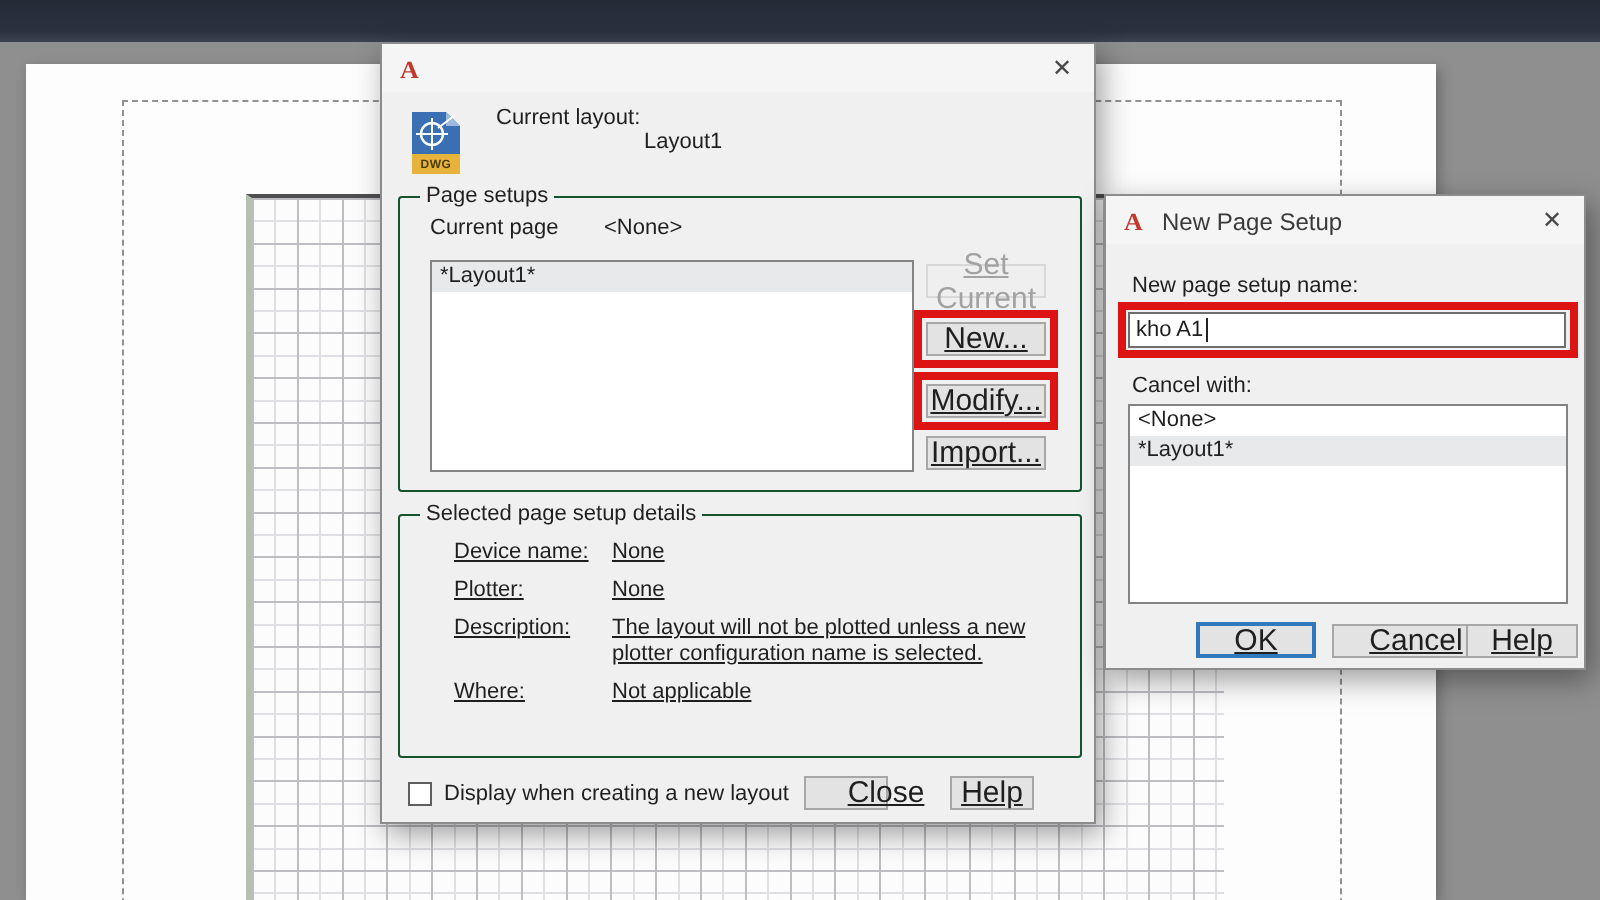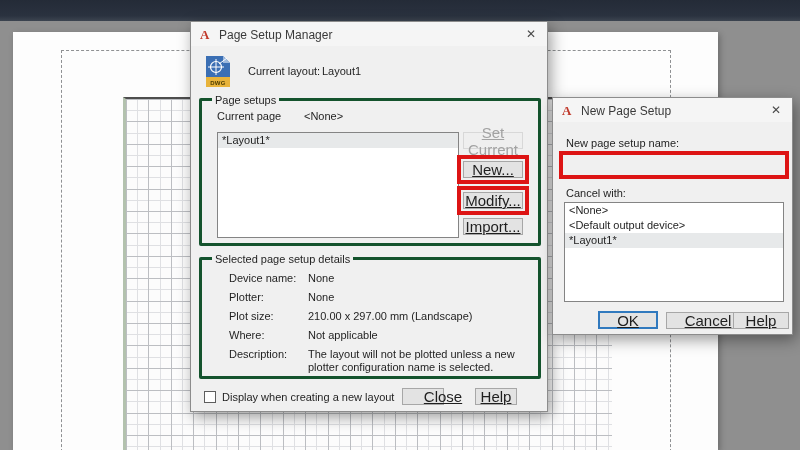--- a/index.html
+++ b/index.html
@@ -25,21 +25,21 @@
   
   .dlg{position:absolute;background:#f0f0f0;border:1px solid #8c8c8c;
        box-shadow:3px 5px 14px rgba(0,0,0,.38);font-size:11px;z-index:2;}
   .titlebar{position:absolute;left:0;top:0;right:0;height:24px;background:#f5f5f5;}
   .alogo{position:absolute;left:9px;top:5px;font-size:13px;font-weight:bold;
          color:#c0392b;font-family:"Liberation Serif",serif;transform:scaleY(.95);}
   .dlgtitle{position:absolute;left:28px;top:6px;font-size:12px;color:#3a3a3a;}
   .xbtn{position:absolute;right:11px;top:5px;font-size:12px;color:#4a4a4a;cursor:pointer;}
   
   .lbl{position:absolute;white-space:nowrap;line-height:14px;}
-  .group{position:absolute;border:3px solid #14532d;border-radius:2px;}
+  .group{position:absolute;border:1px solid #14532d;border-radius:2px;}
   .group-label{position:absolute;left:10px;top:-7px;background:#f0f0f0;
                padding:0 3px;line-height:13px;white-space:nowrap;}
   .listbox{position:absolute;background:#fff;border:1px solid #848484;overflow:hidden;}
   .listrow{height:15px;line-height:15px;padding-left:4px;white-space:nowrap;}
   .listrow.sel{background:#e7e9ea;}
   .btn{position:absolute;height:17px;background:#e3e3e3;border:1px solid #a7a7a7;
        font-family:"Liberation Sans",sans-serif;font-size:15px;color:#1f1f1f;
        display:flex;align-items:center;justify-content:center;cursor:pointer;padding:0;text-decoration:underline;}
   .btn.disabled{background:#efefef;border-color:#d8d8d8;color:#a2a2a2;cursor:default;}
   .btn.focused{border:2px solid #3079be;}
@@ -67,103 +67,101 @@
 
   <div class="paper">
     <div class="margin-dashed"></div>
     <div class="grid"></div>
   </div>
 
   <div class="dlg" style="left:190px;top:21px;width:358px;height:391px;">
 
     <div class="titlebar">
       <span class="alogo">A</span>
-      <span class="dlgtitle">Page Setup Manager</span>
       <span class="xbtn">✕</span>
     </div>
 
     <span class="dwgicon" style="left:15px;top:34px;">
       <svg width="24" height="31" viewBox="0 0 24 31">
         <path d="M0 0 h17 l7 7 v24 h-24 z" fill="#3b6fb4"></path>
         <path d="M17 0 l7 7 h-7 z" fill="#9db9dd"></path>
         <rect x="0" y="21" width="24" height="10" fill="#e8b33a"></rect>
         <circle cx="10" cy="11" r="5.5" fill="none" stroke="#ffffff" stroke-width="1.2"></circle>
         <line x1="2" y1="11" x2="18" y2="11" stroke="#ffffff" stroke-width="1"></line>
         <line x1="10" y1="3" x2="10" y2="19" stroke="#ffffff" stroke-width="1"></line>
         <line x1="13" y1="8" x2="21" y2="2" stroke="#ffffff" stroke-width="1"></line>
       </svg>
       <span class="dwgtext">DWG</span>
     </span>
-    <span class="lbl" style="left:57px;top:42px;">Current layout:</span>
+    <span class="lbl" style="left:57px;top:30px;">Current layout:</span>
     <span class="lbl" style="left:131px;top:42px;">Layout1</span>
 
     <div class="group" style="left:8px;top:76px;width:342px;height:148px;">
       <span class="group-label">Page setups</span>
       <span class="lbl" style="left:15px;top:8px;">Current page</span>
       <span class="lbl" style="left:102px;top:8px;">&lt;None&gt;</span>
       <div class="listbox" style="left:15px;top:31px;width:242px;height:106px;">
         <div class="listrow sel">*Layout1*</div>
       </div>
     </div>
 
     <button class="btn disabled" style="left:272px;top:110px;width:60px;">Set Current</button>
     <button class="btn" style="left:272px;top:139px;width:60px;">New...</button>
     <button class="btn" style="left:272px;top:170px;width:60px;">Modify...</button>
     <button class="btn" style="left:272px;top:196px;width:60px;">Import...</button>
 
     <div class="hl" style="left:266px;top:133px;width:72px;height:29px;"></div>
     <div class="hl" style="left:266px;top:164px;width:72px;height:29px;"></div>
 
-    <div class="group" style="left:8px;top:235px;width:342px;height:122px;padding:12px 0 0 15px;">
+    <div class="group" style="left:8px;top:235px;width:342px;height:122px;padding:12px 0 0 15px;text-decoration:underline;">
       <span class="group-label">Selected page setup details</span>
       <div class="drow">
         <span class="dlabel">Device name:</span>
         <span class="dvalue">None</span>
       </div>
       <div class="drow">
         <span class="dlabel">Plotter:</span>
         <span class="dvalue">None</span>
       </div>
       <div class="drow">
-        <span class="dlabel">Plot size:</span>
-        <span class="dvalue">210.00 x 297.00 mm (Landscape)</span>
+        <span class="dlabel">Description:</span>
+        <span class="dvalue">The layout will not be plotted unless a new plotter configuration name is selected.</span>
       </div>
       <div class="drow">
         <span class="dlabel">Where:</span>
         <span class="dvalue">Not applicable</span>
-      </div>
-      <div class="drow">
-        <span class="dlabel">Description:</span>
-        <span class="dvalue">The layout will not be plotted unless a new plotter configuration name is selected.</span>
       </div>
     </div>
 
     <span class="checkbox" style="left:13px;top:369px;"></span>
     <span class="lbl" style="left:31px;top:368px;">Display when creating a new layout</span>
     <button class="btn" style="left:211px;top:366px;width:42px;padding-left:40px;">Close</button>
     <button class="btn" style="left:284px;top:366px;width:42px;">Help</button>
   </div>
 
   <div class="dlg" style="left:552px;top:97px;width:241px;height:238px;">
 
     <div class="titlebar">
       <span class="alogo">A</span>
       <span class="dlgtitle">New Page Setup</span>
       <span class="xbtn">✕</span>
     </div>
 
     <span class="lbl" style="left:13px;top:38px;">New page setup name:</span>
 
+    <div class="fakeinput" style="left:11px;top:58px;width:219px;height:18px;">
+      <span>kho A1</span>
+        <span class="caret"></span>
+    </div>
     <div class="hl" style="left:6px;top:53px;width:230px;height:28px;"></div>
 
     <span class="lbl" style="left:13px;top:88px;">Cancel with:</span>
 
     <div class="listbox" style="left:11px;top:104px;width:220px;height:100px;">
       <div class="listrow">&lt;None&gt;</div>
-      <div class="listrow">&lt;Default output device&gt;</div>
       <div class="listrow sel">*Layout1*</div>
     </div>
 
     <button class="btn focused" style="left:45px;top:213px;width:60px;height:18px;">OK</button>
     <button class="btn" style="left:113px;top:214px;width:84px;">Cancel</button>
     <button class="btn" style="left:180px;top:214px;width:56px;">Help</button>
   </div>
 
 </div>
 

